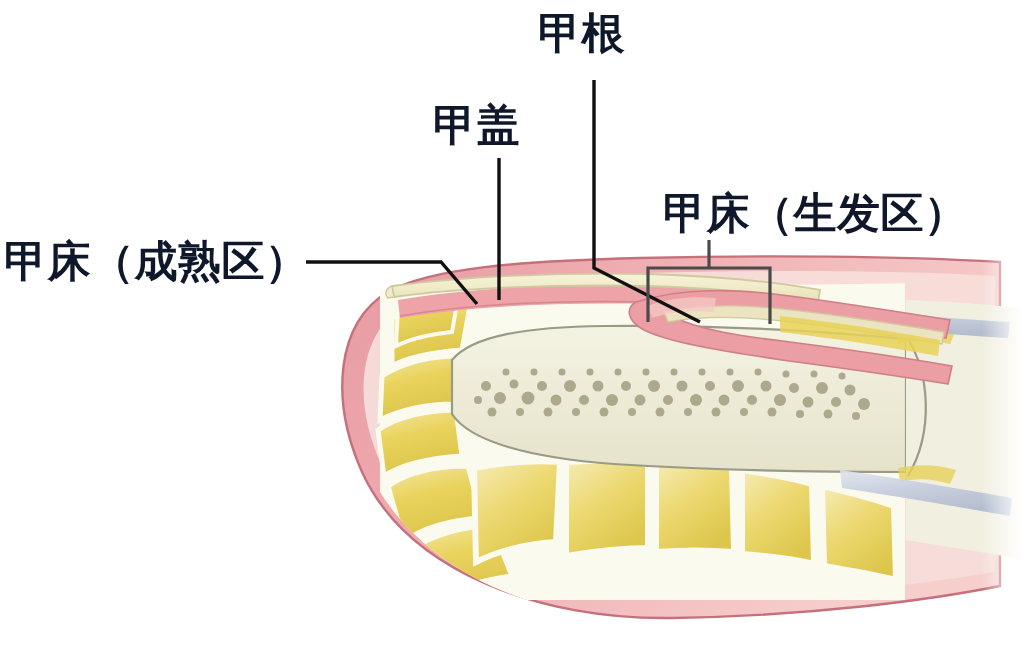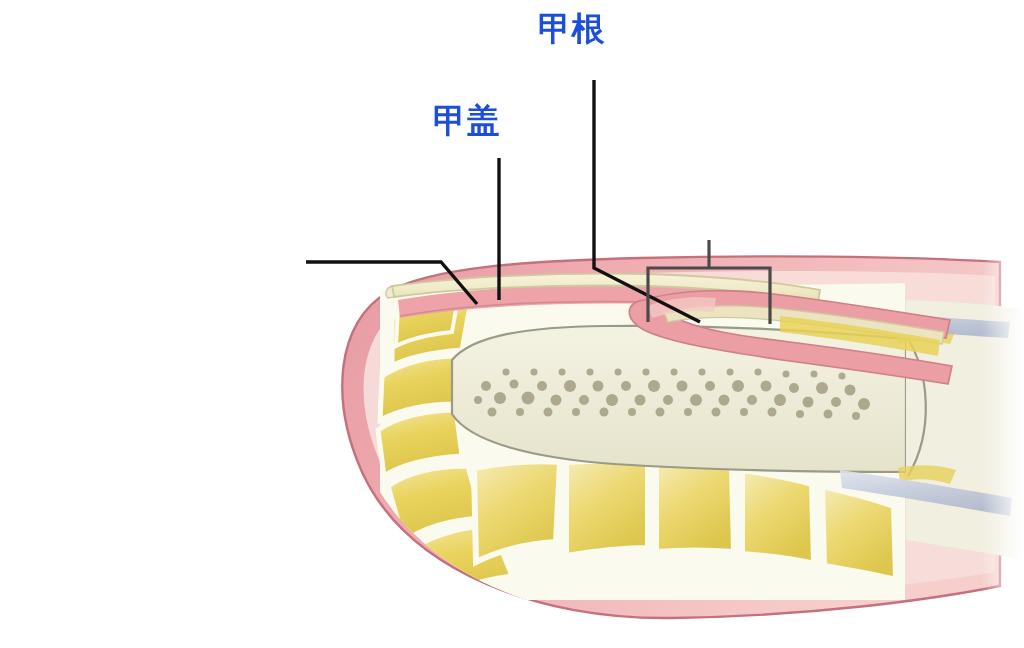--- a/index.html
+++ b/index.html
@@ -20,27 +20,27 @@
   }
   #figure {
     position: absolute;
     left: 0;
     top: 0;
     width: 1024px;
     height: 648px;
   }
   .label {
     position: absolute;
-    color: #1d4ed8;
+    color: #0f172a;
     font-weight: 700;
-    font-size: 33px;
+    font-size: 43px;
     line-height: 1;
     white-space: nowrap;
     letter-spacing: 0.5px;
-    font-family: Liberation Sans, sans-serif;
+    font-family: Liberation Serif, serif;
   }
   #lbl-mature  { left: 4px;   top: 240px; }
   #lbl-plate   { left: 433px; top: 104px; }
   #lbl-root    { left: 538px; top: 12px;  }
   #lbl-germ    { left: 663px; top: 192px; }
 </style>
 </head>
 <body>
 
 <div id="stage">
@@ -303,19 +303,21 @@
 
       <path d="M 594 80 L 594 268 L 700 322"></path>
     </g>
 
     <g stroke="#4a4a4a" fill="none" stroke-width="3.2">
       <path d="M 709 240 L 709 268"></path>
       <path d="M 648 322 L 648 268 L 770 268 L 770 324"></path>
     </g>
   </svg>
 
+  <div class="label" id="lbl-mature">甲床（成熟区）</div>
 
   <div class="label" id="lbl-plate">甲盖</div>
 
   <div class="label" id="lbl-root">甲根</div>
 
+  <div class="label" id="lbl-germ">甲床（生发区）</div>
 
 </div>
 
 </body></html>

